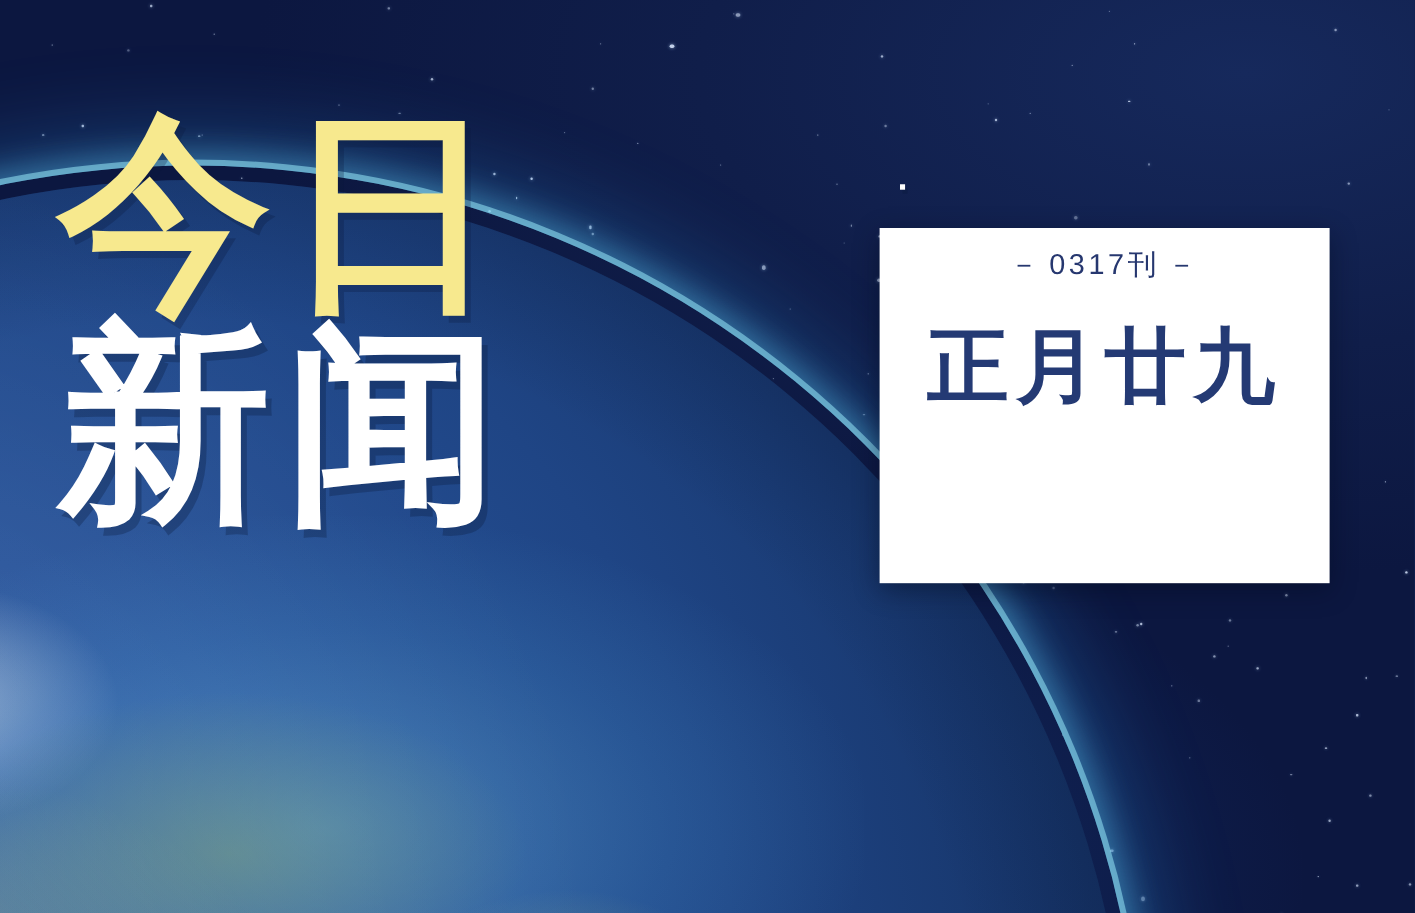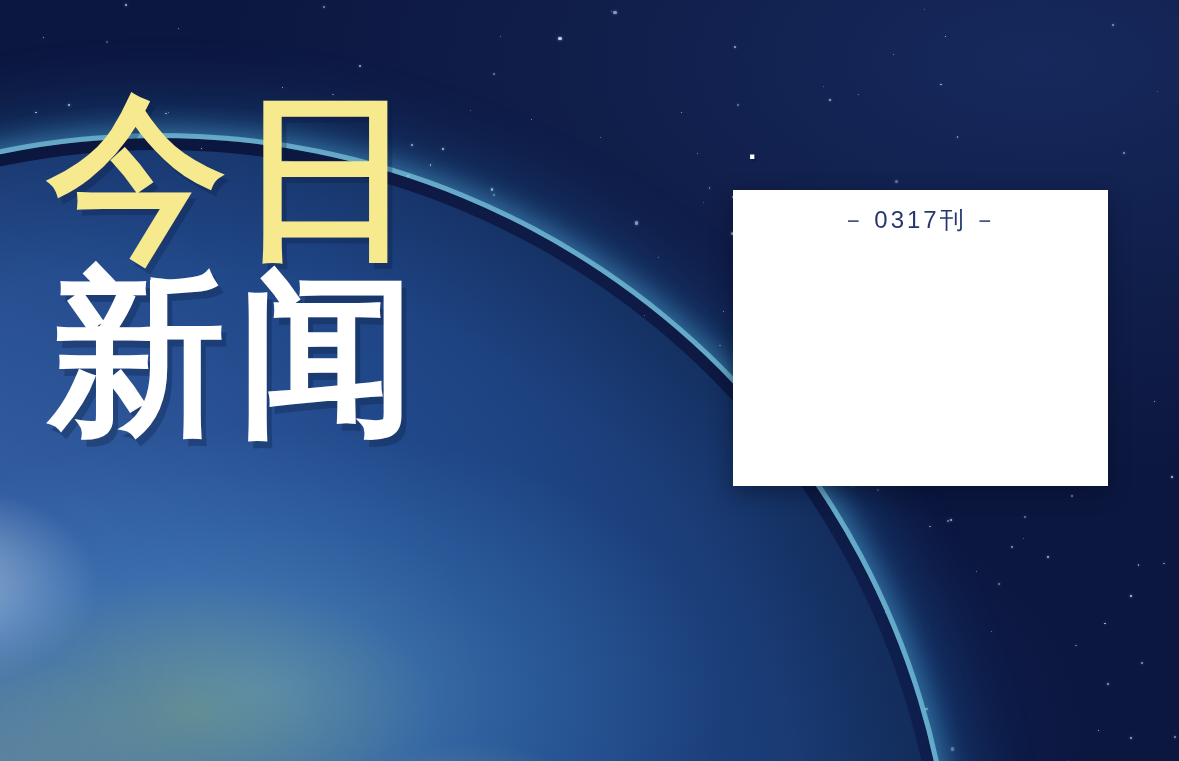--- a/index.html
+++ b/index.html
@@ -395,16 +395,17 @@
 
 
   <div class="tagline">
     <span class="tag-dot">·</span>
   </div>
 
   <div class="card">
     <div class="card-issue">
       <span class="dash">－</span><span>0317刊</span><span class="dash">－</span>
     </div>
+    <div class="card-lunar">正月廿九</div>
   </div>
 
 
 </div>
 
 </body></html>

